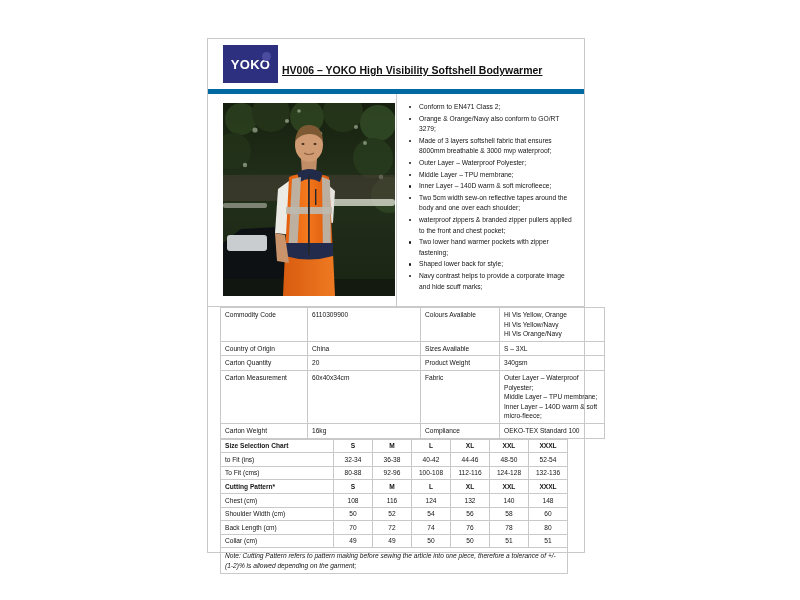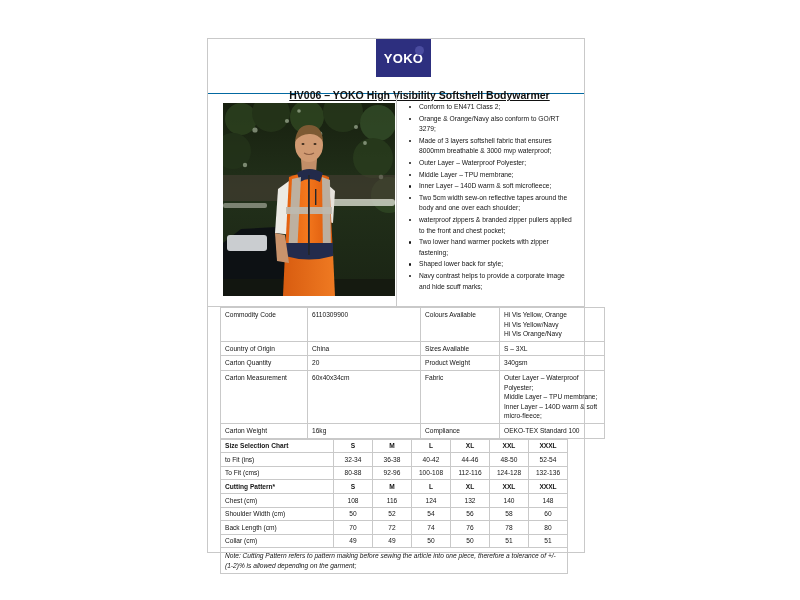--- a/index.html
+++ b/index.html
@@ -20,26 +20,25 @@
     width: 378px;
     height: 515px;
     border: 1px solid #c9c9c9;
     background: #ffffff;
     box-sizing: border-box;
   }
 
   
   .header {
     height: 55px;
-    border-bottom: 1px solid #0369a1;
+    border-bottom: 5px solid #0369a1;
     display: flex;
     align-items: center;
     padding-left: 15px;
     box-sizing: border-box;
-    flex-direction: column;
   }
   .logo {
     width: 55px;
     height: 38px;
     background: #2d2f7f;
     display: flex;
     align-items: center;
     justify-content: center;
     position: relative;
     flex: 0 0 auto;
@@ -54,21 +53,21 @@
   .logo-dot {
     position: absolute;
     right: 7px;
     top: 7px;
     width: 9px;
     height: 9px;
     border-radius: 50%;
     background: #4a4ca0;
   }
   .doc-title {
-    margin-left: 32px;
+    margin-left: 4px;
     font-size: 10.5px;
     font-weight: bold;
     color: #111111;
     text-decoration: underline;
     white-space: nowrap;
     padding-top: 12px;
   }
 
   
   .top-section {

